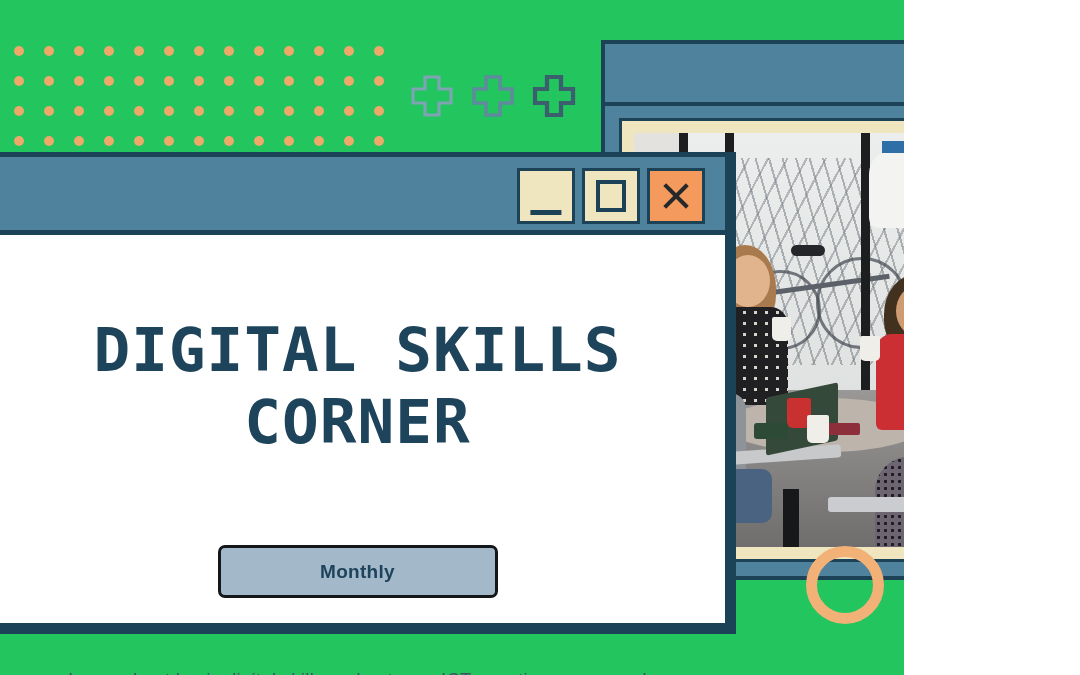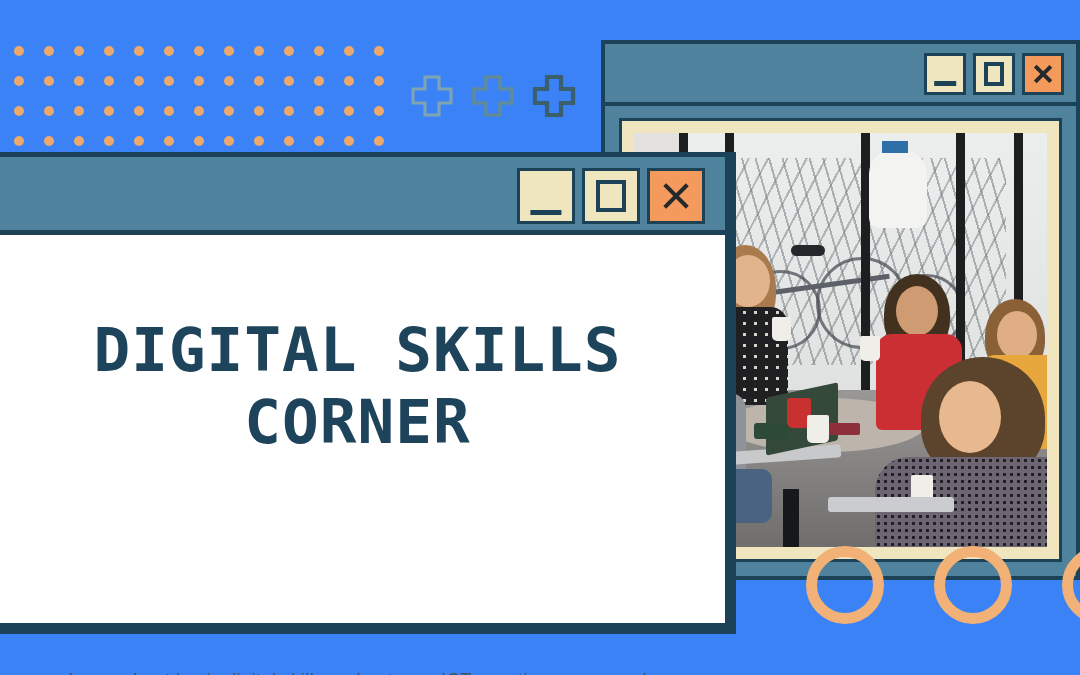--- a/index.html
+++ b/index.html
@@ -3,24 +3,24 @@
 <meta charset="utf-8">
 <title>Digital Skills Corner</title>
 <style>
   html, body {
     margin: 0;
     padding: 0;
     background: #ffffff;
   }
   #canvas {
     position: relative;
-    width: 1080px;
+    width: 904px;
     height: 675px;
     overflow: hidden;
-    background: #3b82f6;
+    background: #22c55e;
     font-family: "Liberation Sans", sans-serif;
   }
 
   
   #dot-grid {
     position: absolute;
     left: 14px;
     top: 46px;
     width: 380px;
     height: 96px;
@@ -443,18 +443,21 @@
         <div class="win-btn close" style="width:58px; height:56px;">
           <span class="btn-x"></span>
         </div>
       </div>
     </div>
 
     <div class="content">
       <h1 id="page-title">DIGITAL SKILLS
 CORNER</h1>
 
+      <div id="frequency-button">
+        <span>Monthly</span>
+      </div>
 
       <p id="subtitle">Learn about basic digital skills and get your ICT questions answered</p>
     </div>
   </div>
 
 </div>
 
 </body></html>

